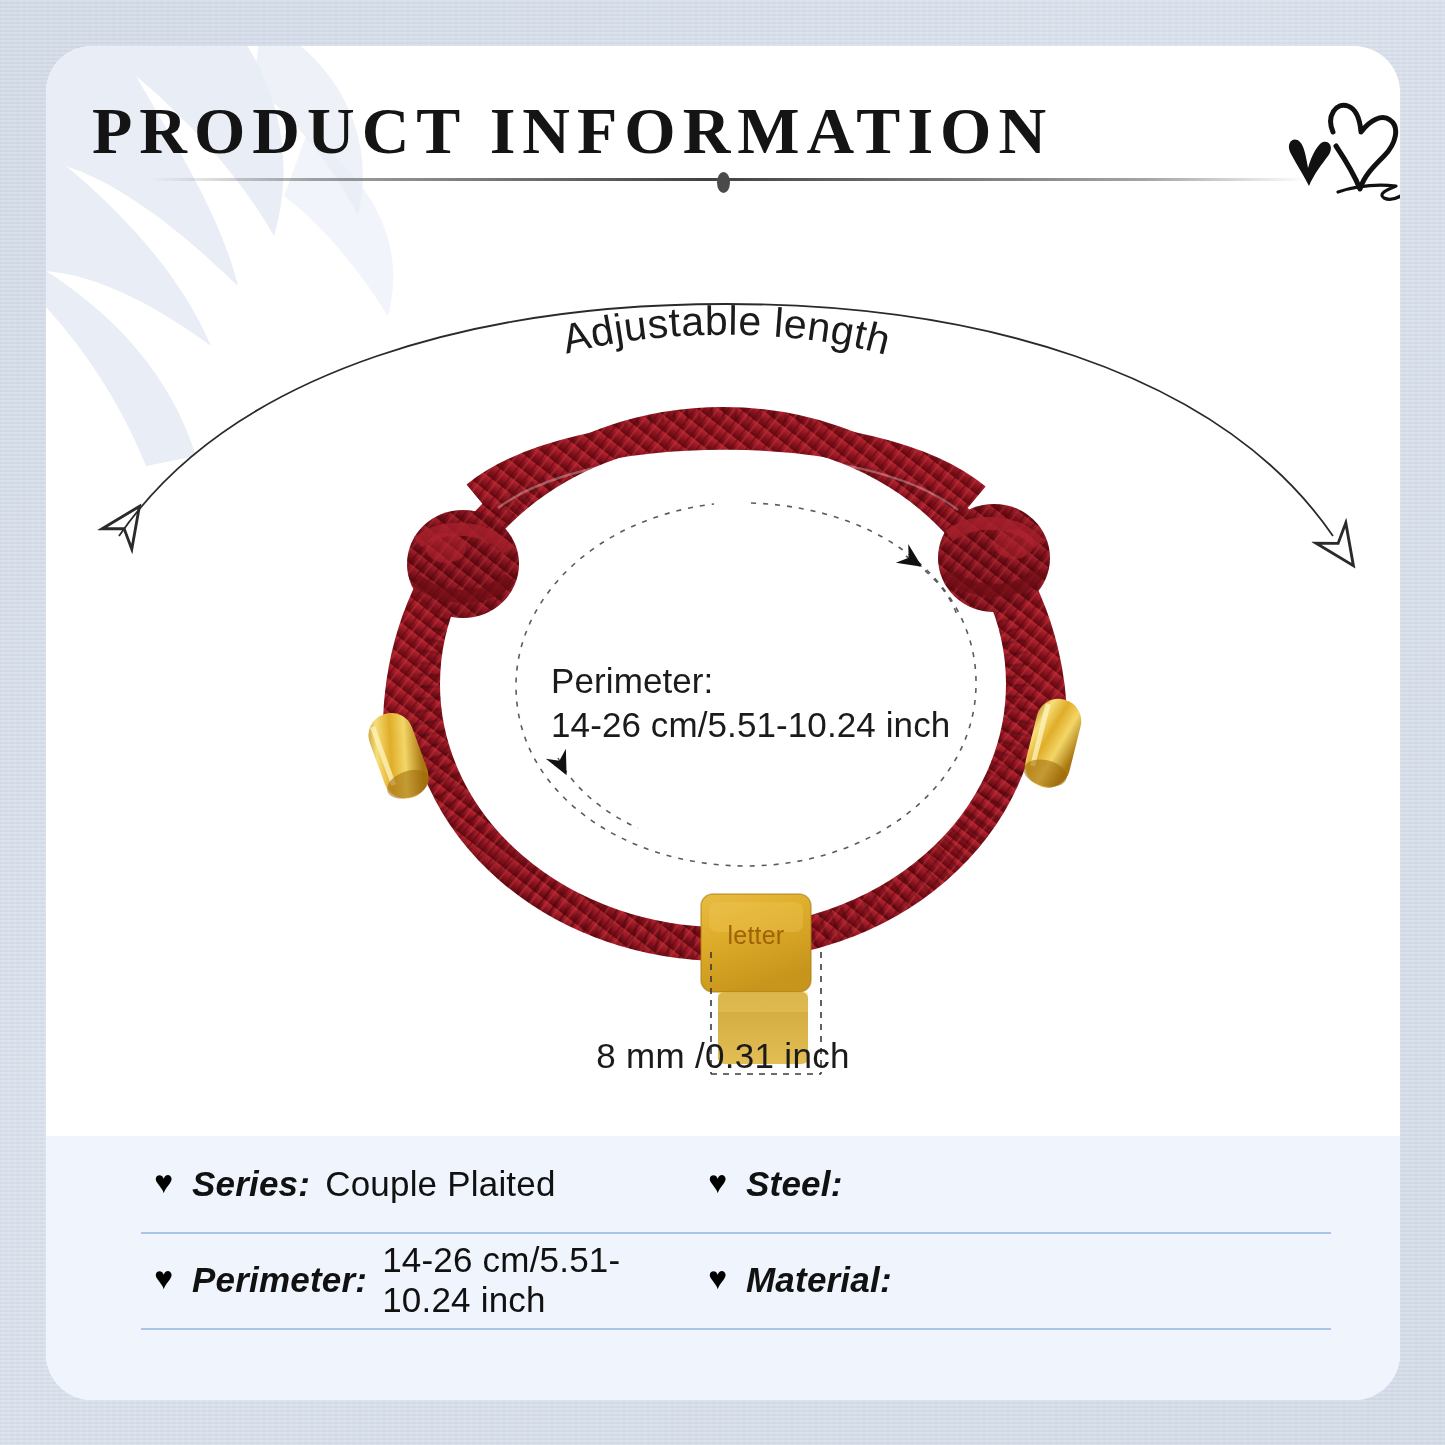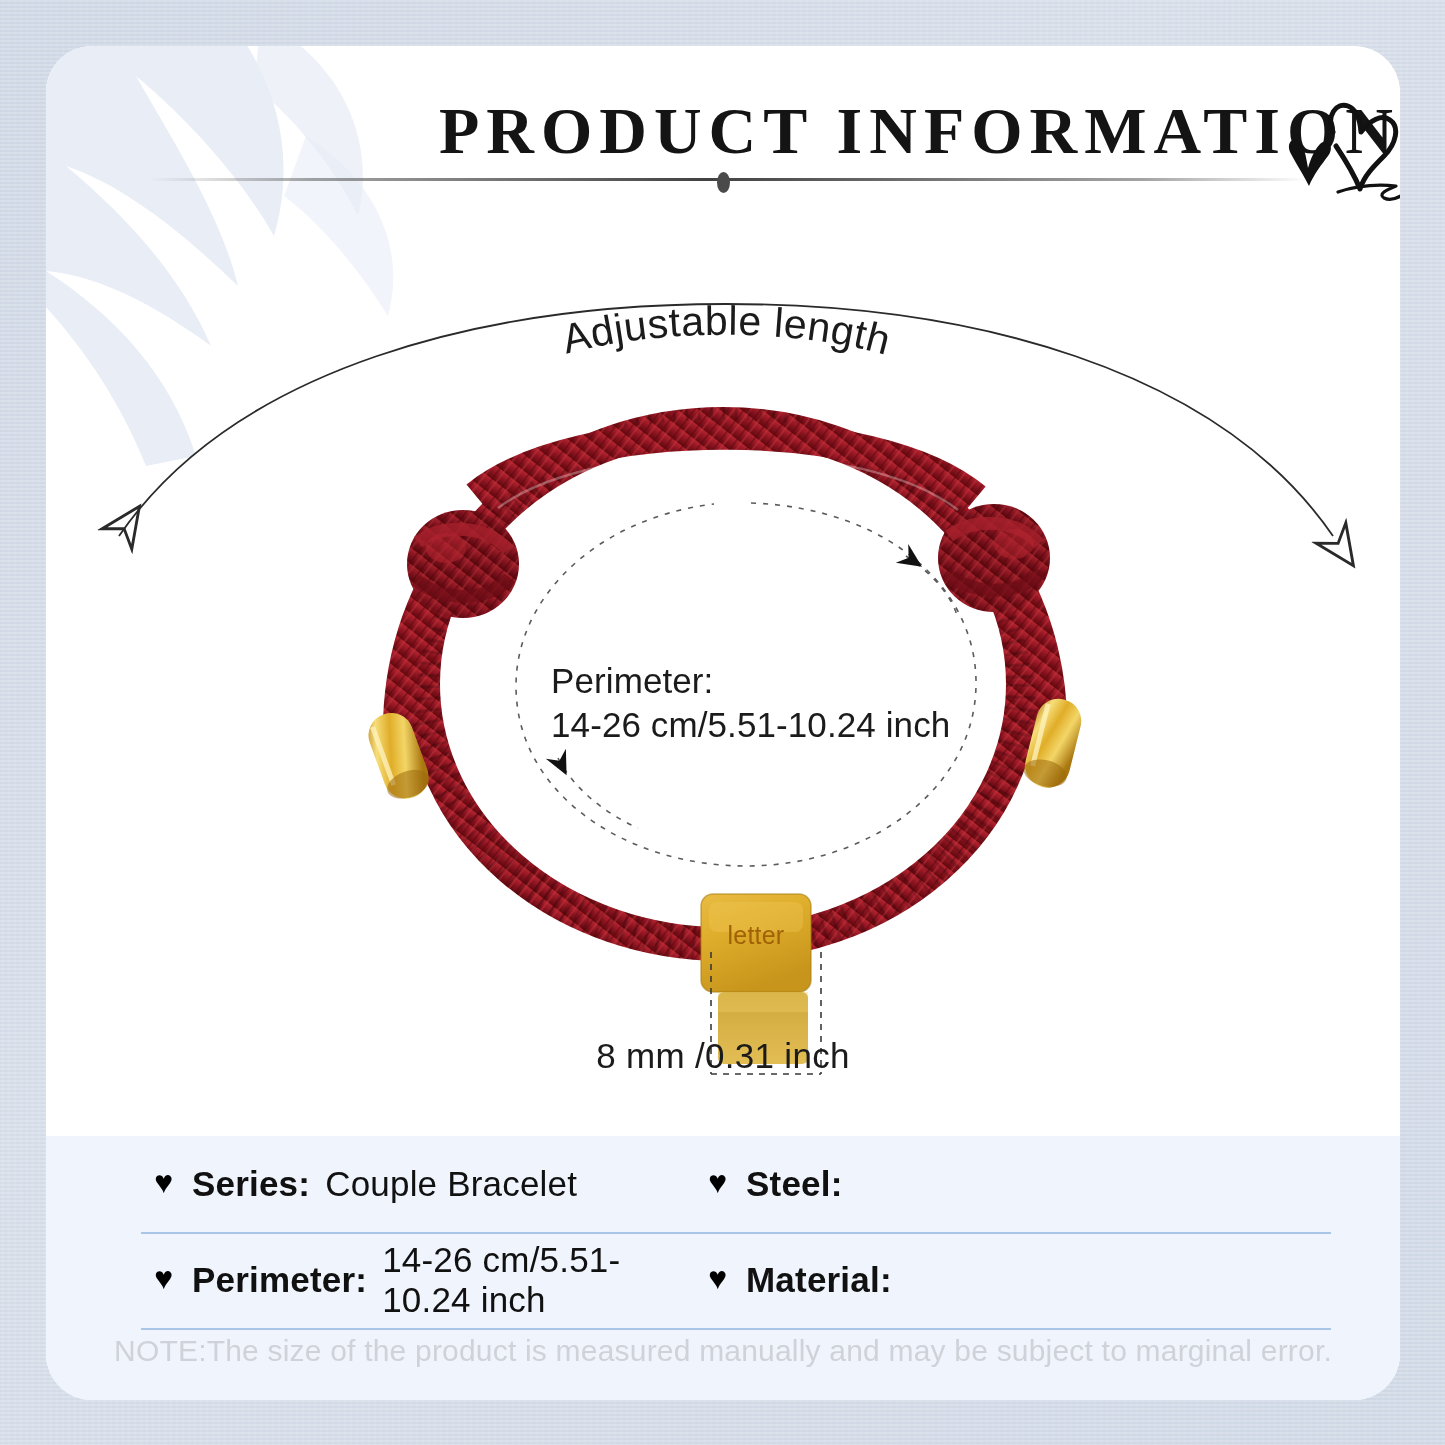--- a/index.html
+++ b/index.html
@@ -48,21 +48,22 @@
     opacity: 1;
     pointer-events: none;
   }
 
   
   .title-wrap {
     position: absolute;
     left: 0;
     top: 52px;
     width: 100%;
-    text-align: right;
+    text-align: left;
+    padding-left: 36px;
   }
   .title {
     font-family: "Liberation Serif", "DejaVu Serif", serif;
     font-weight: bold;
     font-size: 66px;
     letter-spacing: 7px;
     color: #141414;
     line-height: 1;
     margin: 0;
     padding-left: 10px;
@@ -167,20 +168,21 @@
     color: #000;
     line-height: 1;
     margin-right: 19px;
     transform: translateY(-2px);
   }
   .spec-key {
     font-size: 35px;
     font-weight: bold;
     color: #111;
     letter-spacing: 0.2px;
+    font-style: italic;
   }
   .spec-val {
     font-size: 35px;
     color: #111;
     margin-left: 15px;
     letter-spacing: 0.2px;
   }
   .spec-divider {
     position: absolute;
     left: 95px;
@@ -353,37 +355,36 @@
     </svg>
 
     <div class="spec-panel">
       <div class="spec-divider divider-1"></div>
       <div class="spec-divider divider-2"></div>
 
       <div class="spec-row">
         <div class="spec-cell left">
           <span class="heart-bullet">♥</span>
           <span class="spec-key">Series:</span>
-          <span class="spec-val">Couple Bracelet</span>
+          <span class="spec-val">Couple Plaited</span>
         </div>
         <div class="spec-cell right">
           <span class="heart-bullet">♥</span>
           <span class="spec-key">Steel:</span>
         </div>
       </div>
 
       <div class="spec-row">
         <div class="spec-cell left">
           <span class="heart-bullet">♥</span>
           <span class="spec-key">Perimeter:</span>
           <span class="spec-val">14-26 cm/5.51-10.24 inch</span>
         </div>
         <div class="spec-cell right">
           <span class="heart-bullet">♥</span>
           <span class="spec-key">Material:</span>
         </div>
       </div>
     </div>
 
-    <div class="note">NOTE:The size of the product is measured manually and may be subject to marginal error.</div>
 
   </div>
 </div>
 
 </body></html>

